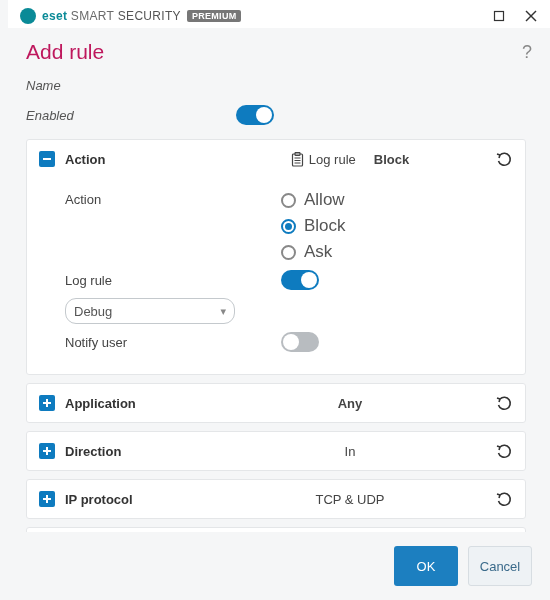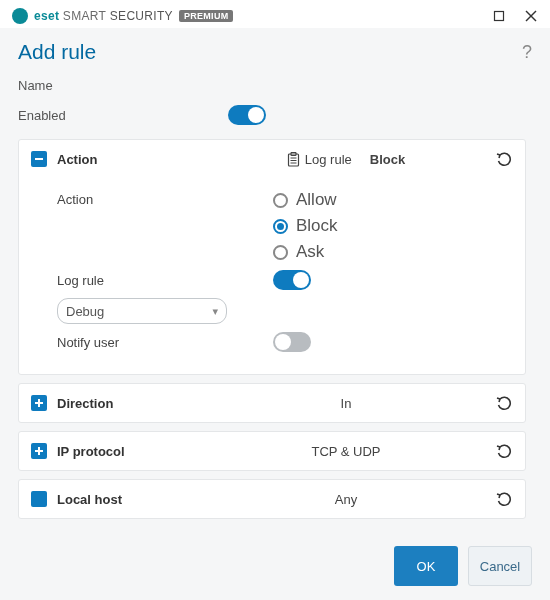--- a/index.html
+++ b/index.html
@@ -1,31 +1,31 @@
 <!DOCTYPE html>
 <html><head>
 <meta charset="utf-8">
 <style>
   * { box-sizing: border-box; margin: 0; padding: 0; }
   html, body { width: 550px; height: 600px; font-family: "Segoe UI", Arial, sans-serif; font-size: 13px; color: #333; background: #f5f6f7; overflow: hidden; }
-  .window { width: 550px; height: 600px; display: flex; flex-direction: column; background: #f5f6f7; }
+  .window { width: 550px; height: 600px; display: flex; flex-direction: column; background: #f5f6f7; padding-left: 8px; }
   .titlebar { display: flex; align-items: center; justify-content: space-between; padding: 8px 12px 4px 12px; background: #fff; }
   .brand { display: flex; align-items: center; gap: 6px; }
   .brand-logo { width: 16px; height: 16px; border-radius: 50%; background: #0a8a97; display: inline-block; }
   .brand-text { font-size: 12px; font-weight: 600; letter-spacing: 0.3px; color: #3a3a3a; }
   .brand-text .thin { font-weight: 300; color: #6a6a6a; }
   .brand-badge { background: #777; color: #fff; font-size: 9px; padding: 1px 5px; border-radius: 2px; font-weight: 600; letter-spacing: 0.3px; }
   .winbtns { display: flex; gap: 18px; }
   .winbtn { width: 14px; height: 14px; display: flex; align-items: center; justify-content: center; cursor: pointer; color: #333; }
   .content { flex: 1; padding: 12px 18px 0 18px; display: flex; flex-direction: column; overflow: hidden; }
   .header-row { display: flex; align-items: center; justify-content: space-between; margin-bottom: 14px; }
-  h1 { font-size: 21px; font-weight: 400; color: #0369a1; }
+  h1 { font-size: 21px; font-weight: 400; color: #be185d; }
   .help-icon { color: #888; font-size: 18px; cursor: pointer; }
   .form-row { display: flex; align-items: center; margin-bottom: 12px; }
-  .form-label { width: 210px; color: #555; font-size: 13px; }
+  .form-label { width: 210px; color: #555; font-size: 13px; font-style: italic; }
   .text-input { flex: 1; max-width: 245px; height: 28px; border: 1px solid #c4c9cd; border-radius: 3px; padding: 0 8px; font-size: 13px; color: #666; background: #fff; }
   .toggle { position: relative; width: 38px; height: 20px; border-radius: 10px; cursor: pointer; }
   .toggle.on { background: #0e7bbf; }
   .toggle.off { background: #b8bcc0; }
   .toggle .knob { position: absolute; top: 2px; width: 16px; height: 16px; border-radius: 50%; background: #fff; }
   .toggle.on .knob { right: 2px; }
   .toggle.off .knob { left: 2px; }
   .scroll-area { flex: 1; overflow-y: auto; padding-right: 6px; margin-top: 2px; }
   .scroll-area::-webkit-scrollbar { width: 6px; }
   .scroll-area::-webkit-scrollbar-thumb { background: #c6cacd; border-radius: 3px; }
@@ -165,20 +165,40 @@
           </div>
           <div class="body-row">
             <div class="body-label">Notify user</div>
             <div class="toggle off">
                 <div class="knob"></div>
               </div>
           </div>
         </div>
       </div>
 
+      <div class="card">
+        <div class="card-header">
+          <div class="expand-box">
+            <svg width="10" height="10" viewBox="0 0 10 10">
+                <line x1="1" y1="5" x2="9" y2="5" stroke="currentColor" stroke-width="2"></line>
+                <line x1="5" y1="1" x2="5" y2="9" stroke="currentColor" stroke-width="2"></line>
+              </svg>
+          </div>
+          <div class="card-title">Application</div>
+          <div class="card-summary">
+            <span class="strong">Any</span>
+          </div>
+          <div class="reset-icon">
+            <svg width="16" height="16" viewBox="0 0 16 16">
+                <path d="M4 4 A6 6 0 1 1 2.5 10" fill="none" stroke="#333" stroke-width="1.6"></path>
+                <polyline points="1,3 4,4 3,7" fill="none" stroke="#333" stroke-width="1.6"></polyline>
+              </svg>
+          </div>
+        </div>
+      </div>
 
       <div class="card">
         <div class="card-header">
           <div class="expand-box">
             <svg width="10" height="10" viewBox="0 0 10 10">
                 <line x1="1" y1="5" x2="9" y2="5" stroke="currentColor" stroke-width="2"></line>
                 <line x1="5" y1="1" x2="5" y2="9" stroke="currentColor" stroke-width="2"></line>
               </svg>
           </div>
           <div class="card-title">Direction</div>

